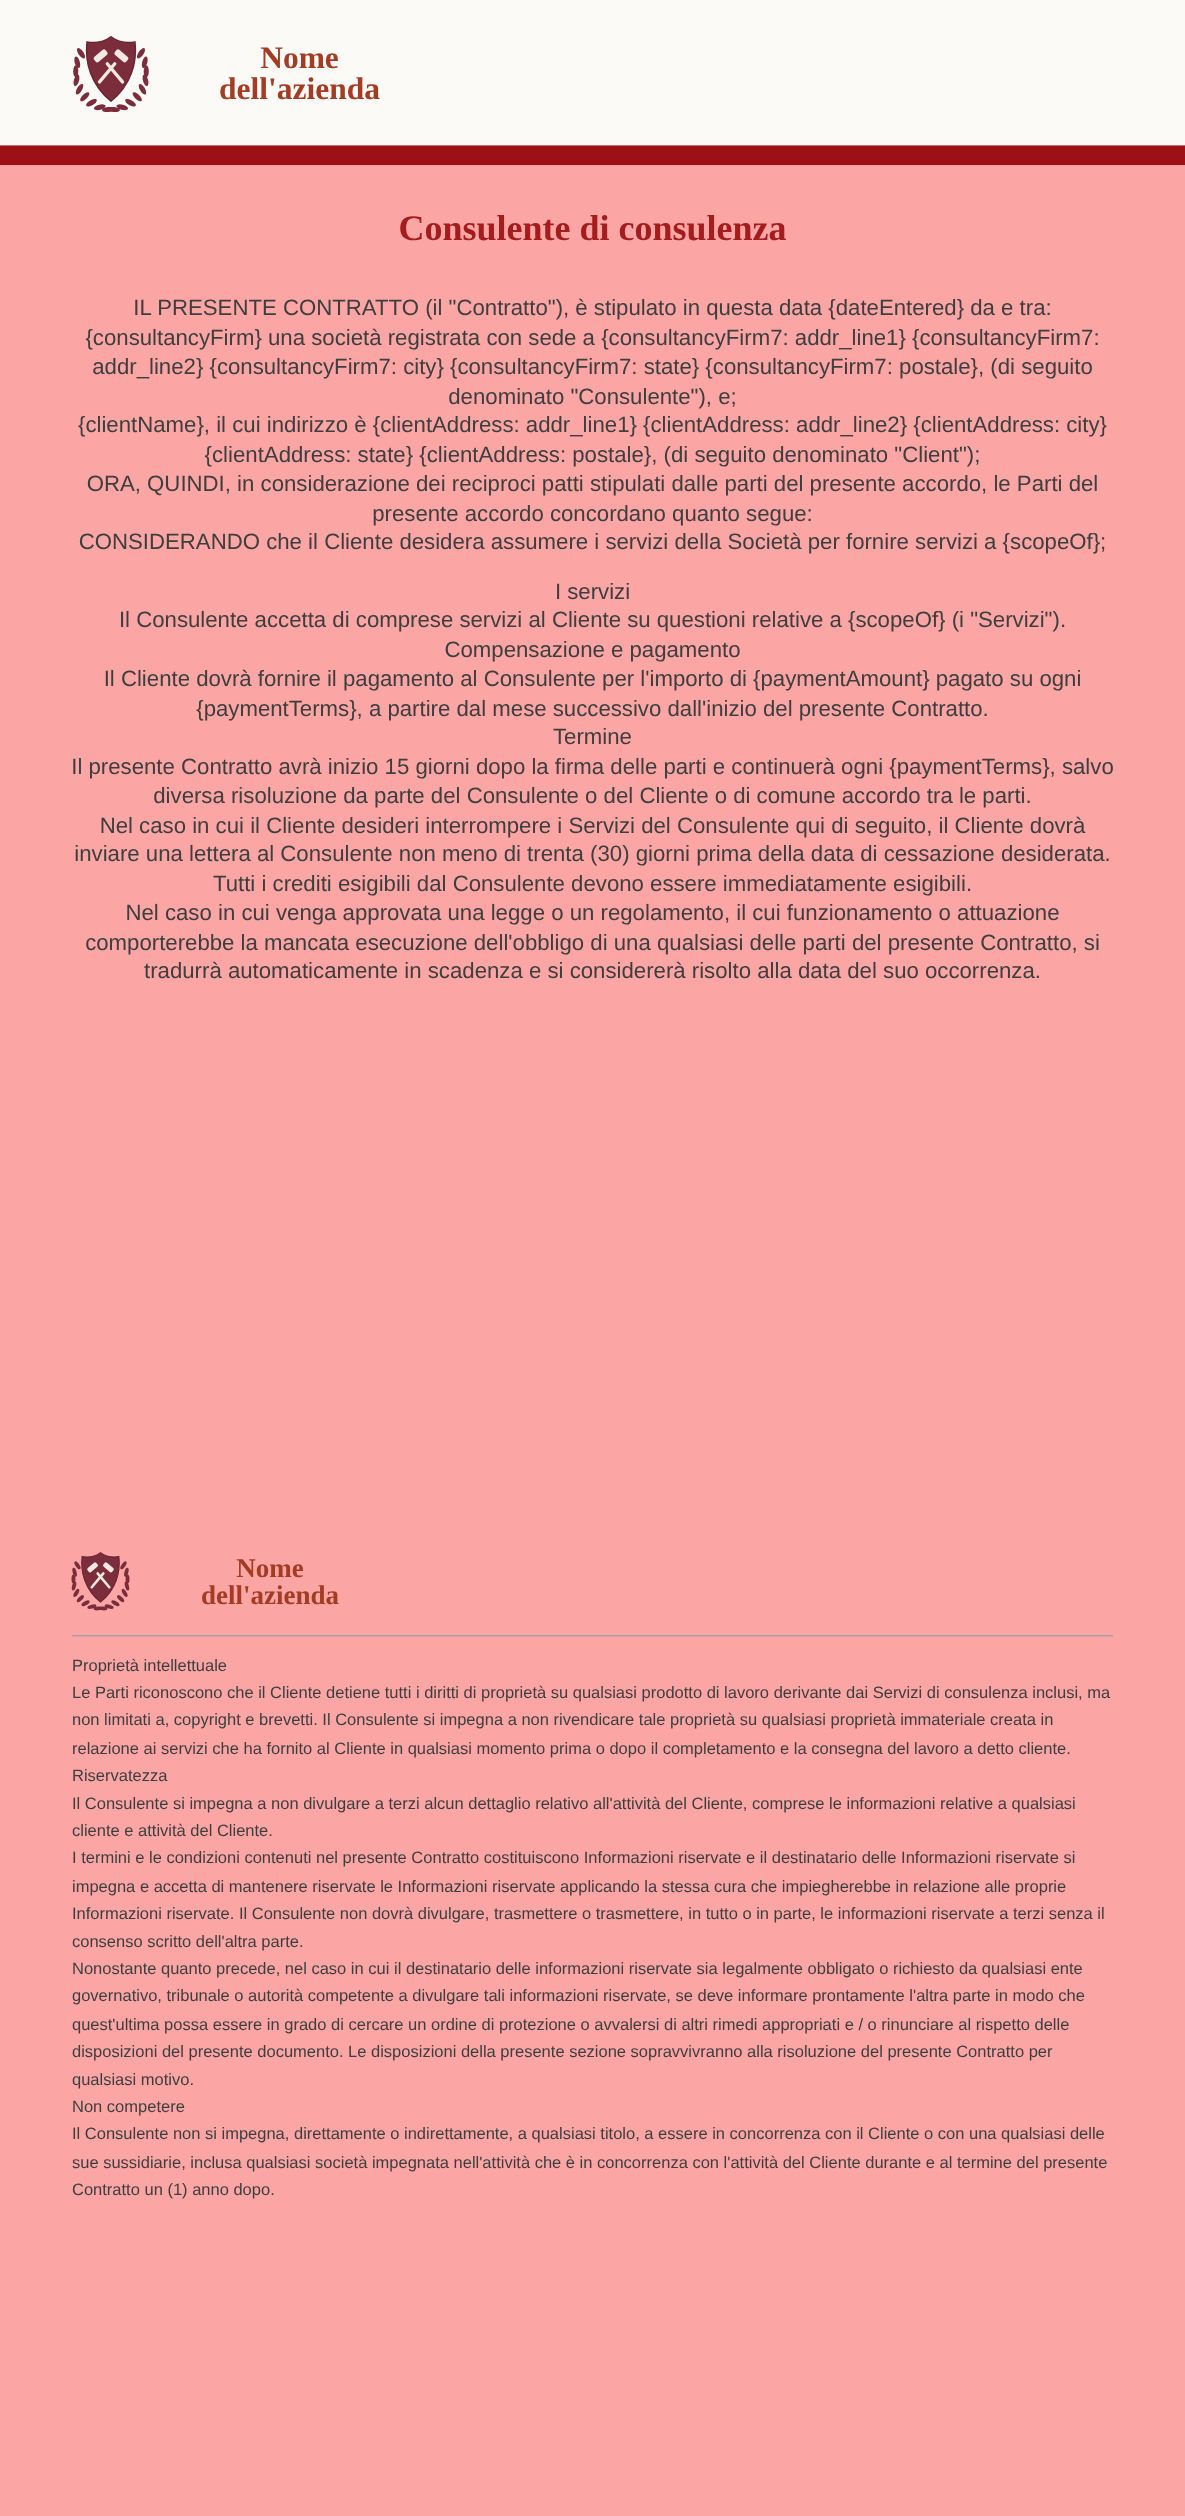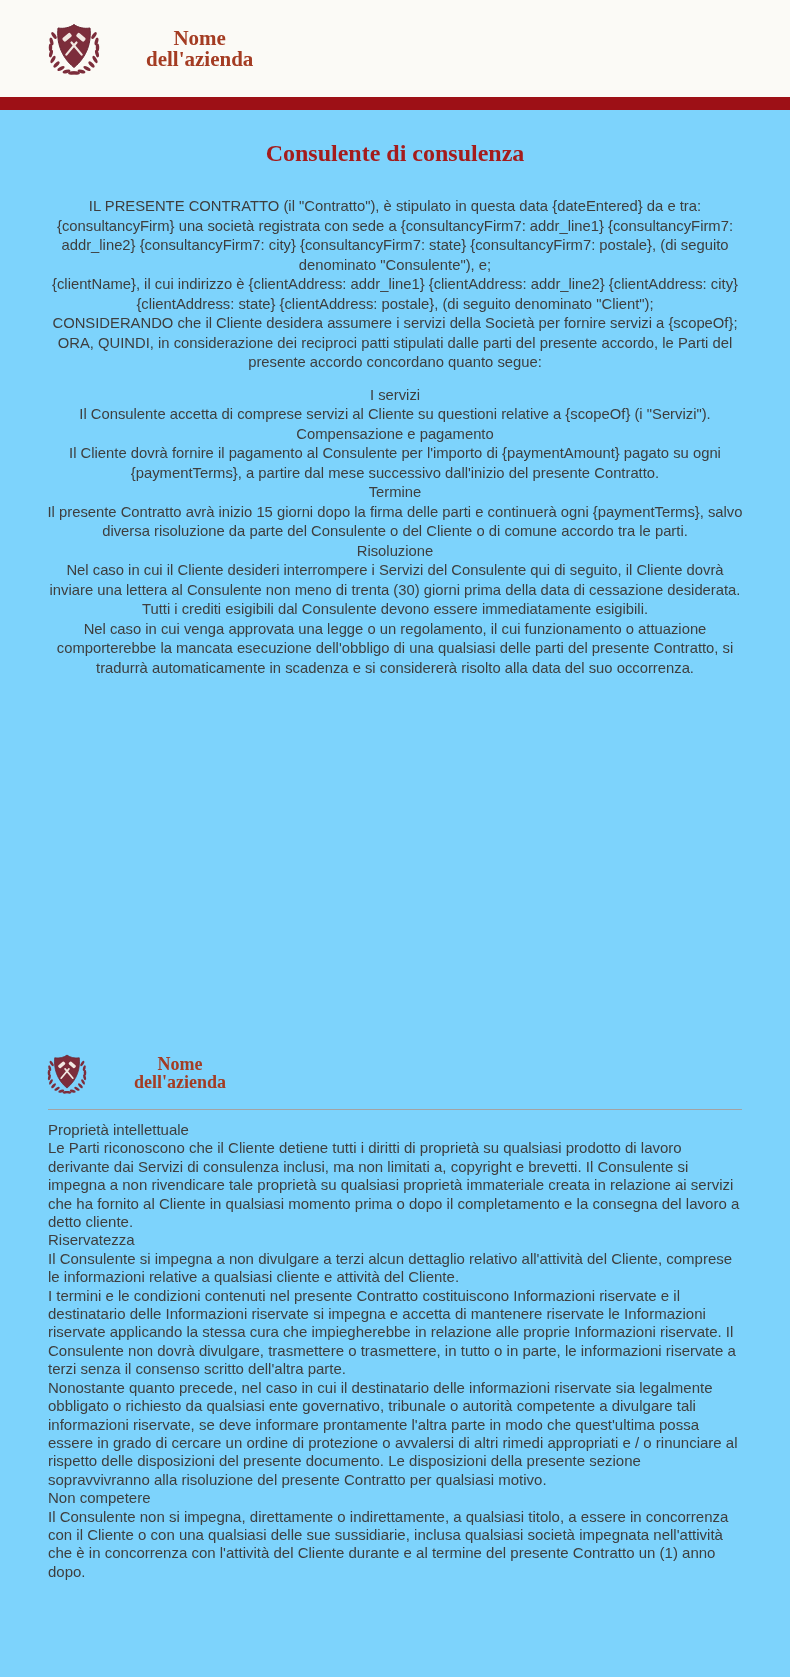--- a/index.html
+++ b/index.html
@@ -1,17 +1,17 @@
 <!DOCTYPE html>
 <html lang="it"><head>
 <meta charset="utf-8">
 <style>
   html, body { margin: 0; padding: 0; background: #ffffff; }
   body { width: 790px; font-family: "Liberation Sans", sans-serif; color: #3e3e3e; }
-  .page { position: relative; width: 790px; height: 1677px; overflow: hidden; background: #7dd3fc; }
+  .page { position: relative; width: 790px; height: 1677px; overflow: hidden; background: #fca5a5; }
 
   
   .header1 { height: 97px; background: #fbfaf6; display: flex; align-items: center; padding-left: 44px; box-sizing: border-box; }
   .crest-lg { width: 60px; height: 63px; flex: 0 0 auto; }
   .brand { font-family: "Liberation Serif", serif; font-weight: bold; color: #a43c23; text-align: center; }
   .brand-1 { margin-left: 42px; font-size: 21px; line-height: 21px; }
   .accent-bar { height: 13px; background: #9d1016; width: 100%; }
 
   
   .doc-title { margin: 30px 0 0 0; text-align: center; font-family: "Liberation Serif", serif; font-weight: bold; font-size: 24px; color: #a41c1c; }
@@ -19,21 +19,21 @@
   .body1 p { margin: 0; }
   .sections1 { margin-top: 13px; }
   .sec-heading { font-weight: normal; margin: 0; }
 
   
   .page2 { margin-top: 368px; }
   .header2 { display: flex; align-items: center; padding-left: 44px; box-sizing: border-box; height: 54px; }
   .crest-sm { width: 46px; height: 49px; flex: 0 0 auto; }
   .brand-2 { margin-left: 44px; font-size: 18px; line-height: 18px; }
   .divider { border: none; border-top: 1px solid #a3a3a3; margin: 9px 48px 0 48px; }
-  .body2 { margin: 11px 48px 0 48px; text-align: left; font-size: 15px; line-height: 18.4px; }
+  .body2 { margin: 11px 48px 0 48px; text-align: left; font-size: 11px; line-height: 18.4px; }
   .body2 p { margin: 0; }
   .sec-last { margin-top: 15px; }
 </style>
 </head>
 <body>
 
 <div class="page">
 
   <div class="header1">
     <svg class="crest-lg" viewBox="0 0 120 120" aria-hidden="true">
@@ -81,39 +81,38 @@
   </div>
   <div class="accent-bar"></div>
 
   <h1 class="doc-title">Consulente di consulenza</h1>
 
   <div class="body1">
     <div>
       <p>IL PRESENTE CONTRATTO (il "Contratto"), è stipulato in questa data {dateEntered} da e tra:</p>
       <p>{consultancyFirm} una società registrata con sede a {consultancyFirm7: addr_line1} {consultancyFirm7: addr_line2} {consultancyFirm7: city} {consultancyFirm7: state} {consultancyFirm7: postale}, (di seguito denominato "Consulente"), e;</p>
       <p>{clientName}, il cui indirizzo è {clientAddress: addr_line1} {clientAddress: addr_line2} {clientAddress: city} {clientAddress: state} {clientAddress: postale}, (di seguito denominato "Client");</p>
+      <p>ORA, QUINDI, in considerazione dei reciproci patti stipulati dalle parti del presente accordo, le Parti del presente accordo concordano quanto segue:</p>
       <p>CONSIDERANDO che il Cliente desidera assumere i servizi della Società per fornire servizi a {scopeOf};</p>
-      <p>ORA, QUINDI, in considerazione dei reciproci patti stipulati dalle parti del presente accordo, le Parti del presente accordo concordano quanto segue:</p>
     </div>
 
     <div class="sections1">
       <div>
         <p class="sec-heading">I servizi</p>
         <p>Il Consulente accetta di comprese servizi al Cliente su questioni relative a {scopeOf} (i "Servizi").</p>
       </div>
       <div>
         <p class="sec-heading">Compensazione e pagamento</p>
         <p>Il Cliente dovrà fornire il pagamento al Consulente per l'importo di {paymentAmount} pagato su ogni {paymentTerms}, a partire dal mese successivo dall'inizio del presente Contratto.</p>
       </div>
       <div>
         <p class="sec-heading">Termine</p>
         <p>Il presente Contratto avrà inizio 15 giorni dopo la firma delle parti e continuerà ogni {paymentTerms}, salvo diversa risoluzione da parte del Consulente o del Cliente o di comune accordo tra le parti.</p>
       </div>
       <div>
-        <p class="sec-heading">Risoluzione</p>
         <p>Nel caso in cui il Cliente desideri interrompere i Servizi del Consulente qui di seguito, il Cliente dovrà inviare una lettera al Consulente non meno di trenta (30) giorni prima della data di cessazione desiderata. Tutti i crediti esigibili dal Consulente devono essere immediatamente esigibili.</p>
         <p>Nel caso in cui venga approvata una legge o un regolamento, il cui funzionamento o attuazione comporterebbe la mancata esecuzione dell'obbligo di una qualsiasi delle parti del presente Contratto, si tradurrà automaticamente in scadenza e si considererà risolto alla data del suo occorrenza.</p>
       </div>
     </div>
   </div>
 
   <div class="page2">
     <div class="header2">
       <svg class="crest-sm" viewBox="0 0 120 120" aria-hidden="true">
         <use href="#crest"></use>

